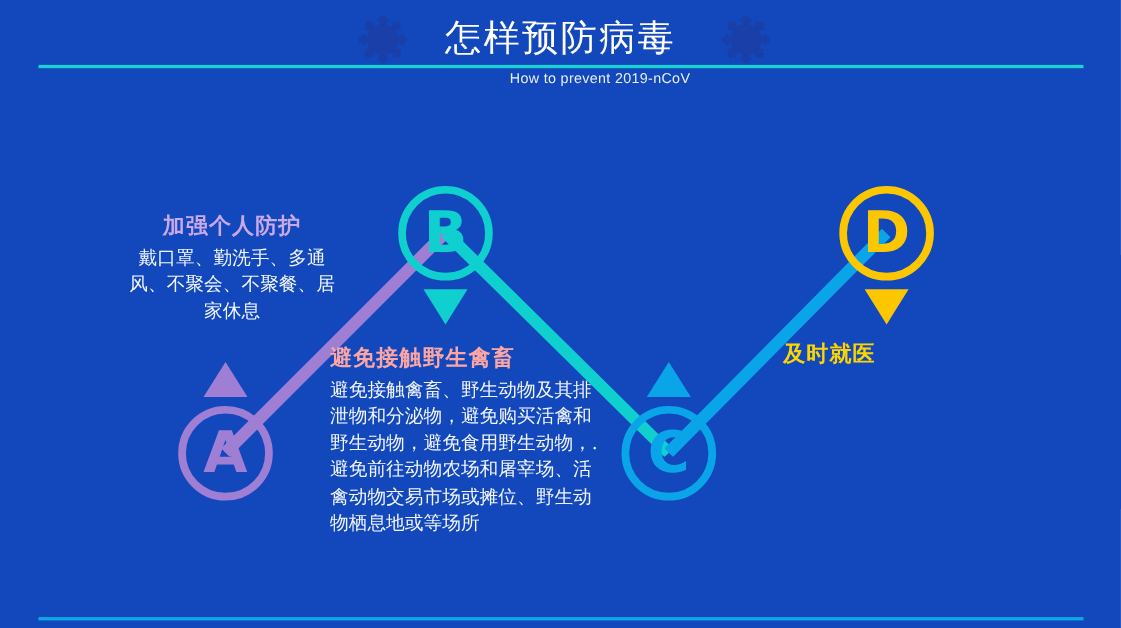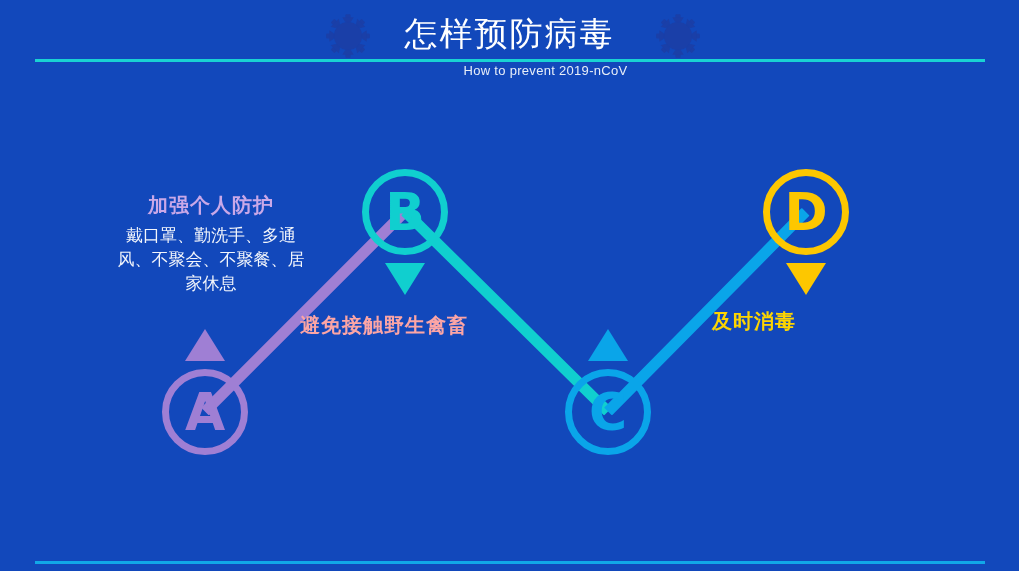--- a/index.html
+++ b/index.html
@@ -267,23 +267,24 @@
     <div class="tri tri-down"></div>
   </div>
 
   <div class="block" id="block-a">
     <p class="blk-head" style="color:#c9a8e8;">加强个人防护</p>
     <p class="blk-body">戴口罩、勤洗手、多通风、不聚会、不聚餐、居家休息</p>
   </div>
 
   <div class="block" id="block-b">
     <p class="blk-head" style="color:#fca5a5;">避免接触野生禽畜</p>
+    <p class="blk-body">避免接触禽畜、野生动物及其排泄物和分泌物，避免购买活禽和野生动物，避免食用野生动物，.避免前往动物农场和屠宰场、活禽动物交易市场或摊位、野生动物栖息地或等场所</p>
   </div>
 
   <div class="block" id="block-c">
   </div>
 
   <div class="block" id="block-d">
-    <p class="blk-head" style="color:#fdd500;">及时消毒</p>
+    <p class="blk-head" style="color:#fdd500;">及时就医</p>
   </div>
 
   <div id="bottom-rule"></div>
 </div>
 
 </body></html>

